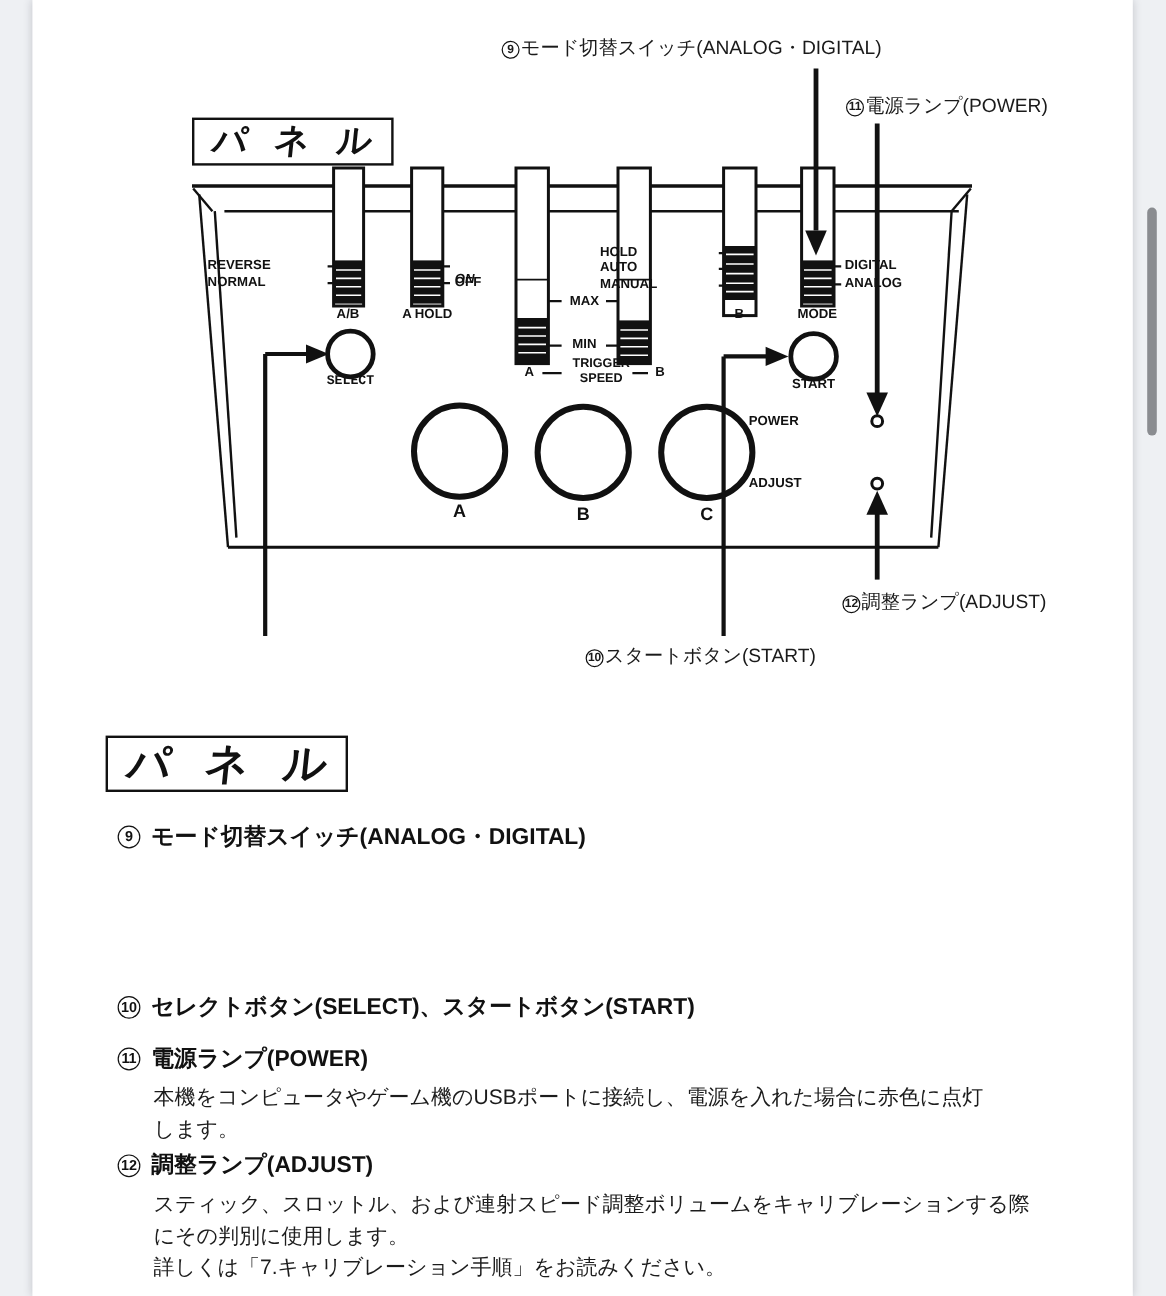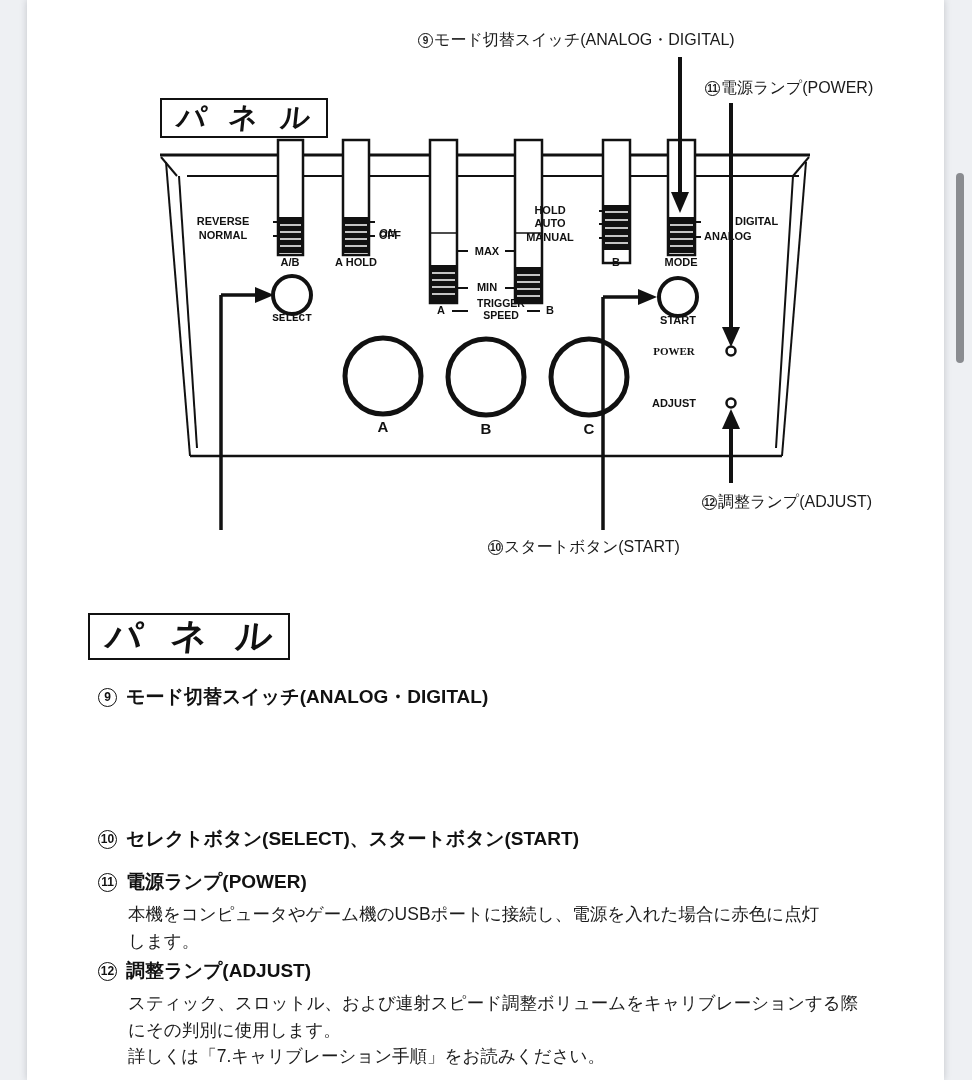--- a/index.html
+++ b/index.html
@@ -46,45 +46,45 @@
   .co-adjust { left:675px; top:492px; }
   .co-select { left:73px;  top:537px; }
   .co-start  { left:461px; top:537px; }
   
   .diagram-svg { position:absolute; left:0; top:0; width:917px; height:560px; z-index:1; }
   
   .dlabel {
     position:absolute; font-size:11px; font-weight:bold; line-height:13px;
     color:#111; z-index:2; white-space:pre-line;
   }
-  .al-r { text-align:center; } .al-c { text-align:center; }
+  .al-r { text-align:left; } .al-c { text-align:center; }
   .lb-reverse { left:146px; top:215px; width:100px; }
   .lb-normal  { left:146px; top:229px; width:100px; }
   .lb-ab      { left:213px; top:256px; width:100px; }
   .lb-on      { left:352px; top:227px;font-style:italic; }
   .lb-off     { left:352px; top:229px; }
   .lb-ahold   { left:279px; top:256px; width:100px; }
   .lb-max     { left:410px; top:245px; width:100px; }
   .lb-min     { left:410px; top:281px; width:100px; }
   .lb-triga   { left:389px; top:304px; width:50px;  }
   .lb-trigsp  { left:424px; top:297px; width:100px; font-size:10.5px; line-height:12px; }
   .lb-trigb   { left:498px; top:304px; width:50px;  }
   .lb-hold    { left:473px; top:204px; width:100px; }
   .lb-auto    { left:473px; top:217px; width:100px; }
   .lb-manual  { left:473px; top:231px; width:100px; }
   .lb-bunder  { left:539px; top:256px; width:100px; }
-  .lb-digital { left:677px; top:215px;margin-left:31px; }
+  .lb-digital { left:677px; top:215px; }
   .lb-analog  { left:677px; top:230px; }
   .lb-mode    { left:604px; top:256px; width:100px; }
   .lb-select  { left:215px; top:312px; width:100px;font-family:Liberation Mono, monospace; }
   .lb-start   { left:601px; top:314px; width:100px; }
   .lb-knobA   { left:306px; top:420px; width:100px; font-size:15px; }
   .lb-knobB   { left:409px; top:422px; width:100px; font-size:15px; }
   .lb-knobC   { left:512px; top:422px; width:100px; font-size:15px; }
-  .lb-power   { left:597px; top:345px; width:100px;font-family:Liberation Serif, serif; }
+  .lb-power   { left:597px; top:345px; width:100px; }
   .lb-adjust  { left:597px; top:397px; width:100px; }
   
   .section { position:absolute; left:71px; width:790px; z-index:3; }
   .sec-9  { top:684px; } .sec-10 { top:826px; } .sec-11 { top:869px; } .sec-12 { top:958px; }
   .sec-head { display:flex; align-items:center; }
   .sec-head .cnum {
     width:19px; height:19px; line-height:17px; font-size:12px; border-width:1.5px;
     flex:0 0 19px; margin-right:9px; vertical-align:0;
   }
   .sec-title { font-size:19px; font-weight:bold; color:#111; }

